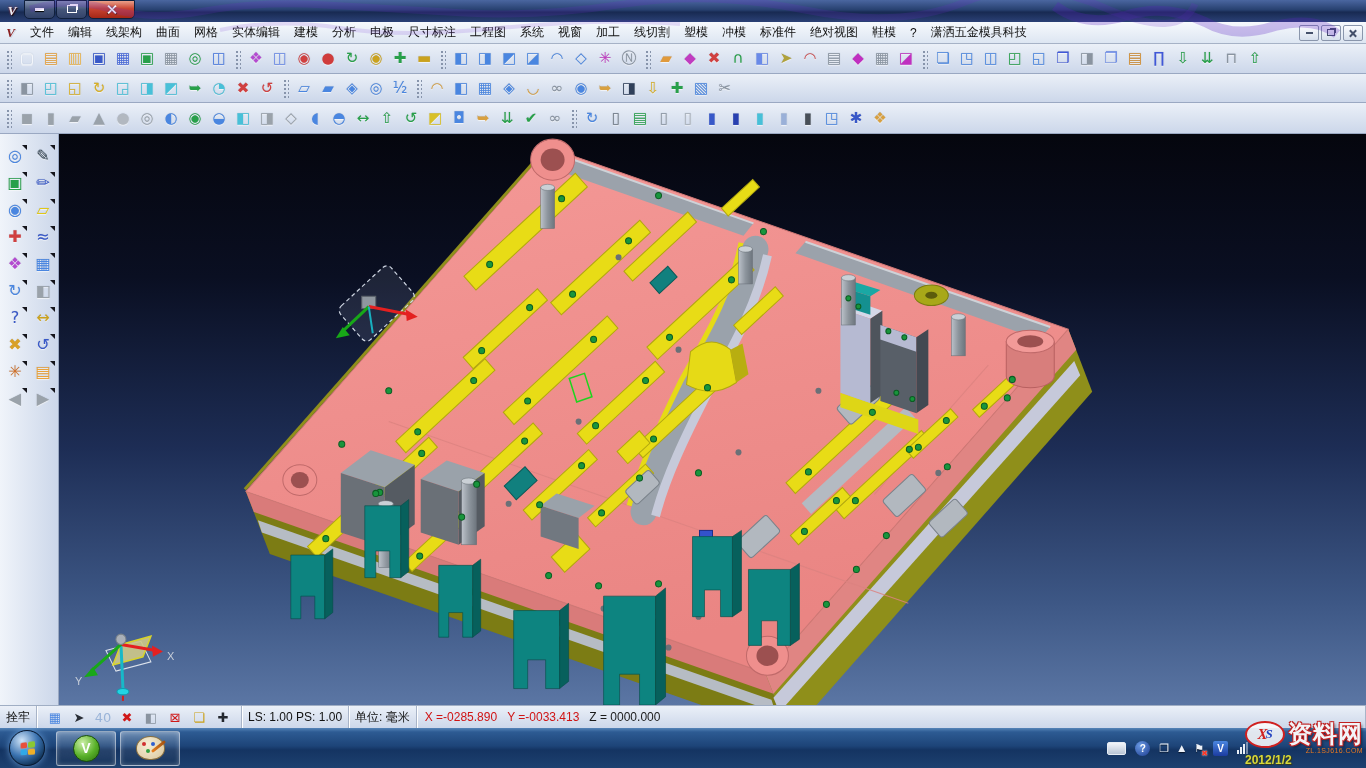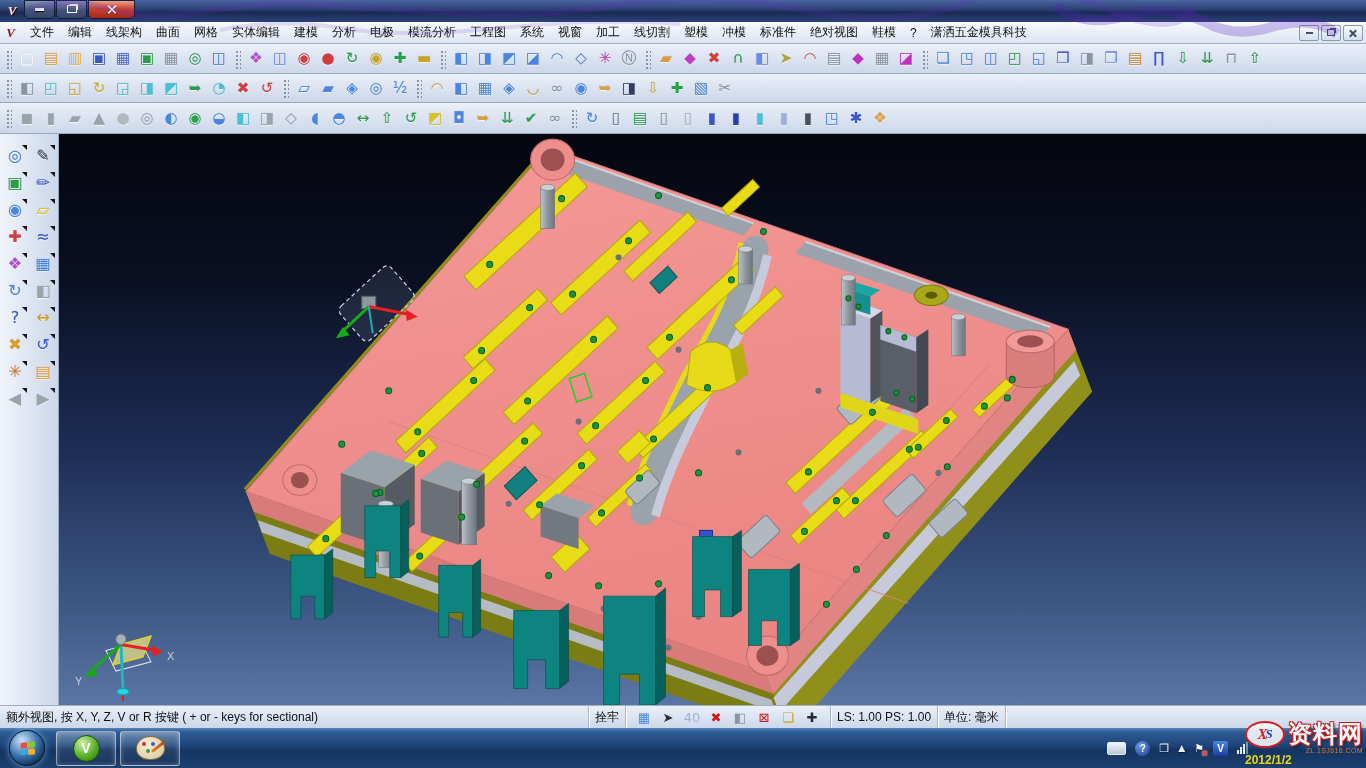--- a/index.html
+++ b/index.html
@@ -155,21 +155,21 @@
 
     <span class="mi"><span class="g">文件</span></span>
       <span class="mi"><span class="g">编辑</span></span>
       <span class="mi"><span class="g">线架构</span></span>
       <span class="mi"><span class="g">曲面</span></span>
       <span class="mi"><span class="g">网格</span></span>
       <span class="mi"><span class="g">实体编辑</span></span>
       <span class="mi"><span class="g">建模</span></span>
       <span class="mi"><span class="g">分析</span></span>
       <span class="mi"><span class="g">电极</span></span>
-      <span class="mi"><span class="g">模流分析</span></span>
+      <span class="mi"><span class="g">尺寸标注</span></span>
       <span class="mi"><span class="g">工程图</span></span>
       <span class="mi"><span class="g">系统</span></span>
       <span class="mi"><span class="g">视窗</span></span>
       <span class="mi"><span class="g">加工</span></span>
       <span class="mi"><span class="g">线切割</span></span>
       <span class="mi"><span class="g">塑模</span></span>
       <span class="mi"><span class="g">冲模</span></span>
       <span class="mi"><span class="g">标准件</span></span>
       <span class="mi"><span class="g">绝对视图</span></span>
       <span class="mi"><span class="g">鞋模</span></span>
@@ -985,21 +985,20 @@
           <circle cx="62" cy="492" r="5" fill="#aab0b8" stroke="#7a828a"></circle>
           <text x="108" y="512" font-size="11" fill="#c6cdd8">X</text>
           <text x="16" y="537" font-size="11" fill="#c6cdd8">Y</text>
         </g>
       </svg>
     </div>
   </div>
 
 
   <div class="statusrow">
-    <span class="sseg smsg">额外视图, 按 X, Y, Z, V or R 按键 ( + or - keys for sectional)</span>
     <span class="sseg">拴牢</span>
     <span class="sseg sicons">
 
     <span class="si" title="snap-grid-icon" style="--c: #4a86e0;">
           <span class="g">▦</span>
         </span>
         <span class="si" title="cursor-icon" style="--c: #2a2e36;">
           <span class="g">➤</span>
         </span>
         <span class="si" title="chain-22-icon" style="--c: #9ab4d8;">
@@ -1016,20 +1015,25 @@
         </span>
         <span class="si" title="swap-box-icon" style="--c: #caa21e;">
           <span class="g">❏</span>
         </span>
         <span class="si" title="plus-icon" style="--c: #23272e;">
           <span class="g">✚</span>
         </span>
       </span>
     <span class="sseg">LS: 1.00 PS: 1.00</span>
     <span class="sseg">单位: 毫米</span>
+    <span class="sseg coords">
+      <span class="cred">X =-0285.890</span>
+      <span class="cred">Y =-0033.413</span>
+      <span class="cblk">Z = 0000.000</span>
+    </span>
   </div>
 
   <div class="taskbar">
     <span class="startorb">
       <span class="orb">
         <span class="flag">
             <i></i>
             <i></i>
             <i></i>
             <i></i>

